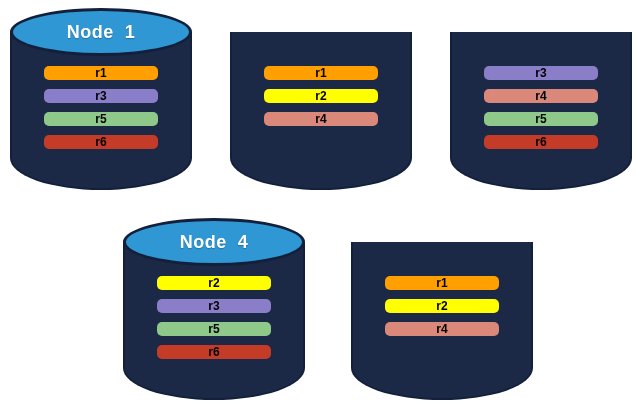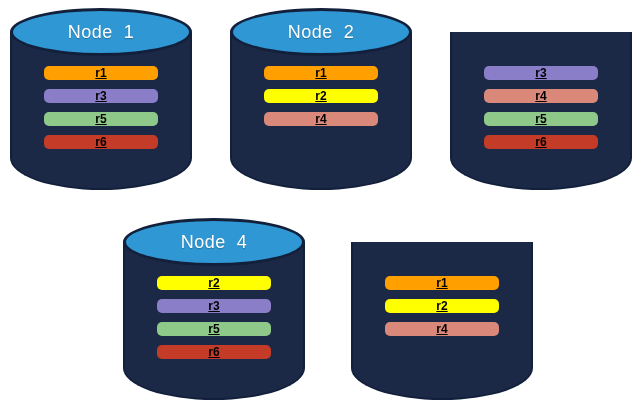--- a/index.html
+++ b/index.html
@@ -60,36 +60,35 @@
     border: 3px solid var(--outline-color, #13203C);
     border-radius: 50%;
     display: flex;
     align-items: center;
     justify-content: center;
     z-index: 2;
   }
   .node-title {
     color: #ffffff;
     font-size: 18px;
-    font-weight: normal;
+    font-weight: bold;
     white-space: pre;
     letter-spacing: 0.5px;
     text-shadow: 0 1px 1px rgba(0,0,0,0.25);
   }
   .bars {
     position: absolute;
     left: 0;
     right: 0;
     top: 58px;
     display: flex;
     flex-direction: column;
     align-items: center;
     gap: 9px;
     z-index: 3;
-    text-decoration: underline;
   }
   .bar {
     width: 114px;
     height: 14px;
     border-radius: 5px;
     display: flex;
     align-items: center;
     justify-content: center;
   }
   .bar span {
@@ -120,23 +119,20 @@
             <span>r5</span>
           </div>
           <div class="bar" style="background: rgb(196, 60, 40);">
             <span>r6</span>
           </div>
         </div>
   </div>
 
   <div class="cylinder">
     <div class="cyl-body"></div>
-    <div class="cyl-top">
-      <span class="node-title">Node  2</span>
-    </div>
     <div class="bars">
           <div class="bar" style="background: rgb(255, 160, 0);">
             <span>r1</span>
           </div>
           <div class="bar" style="background: rgb(255, 255, 0);">
             <span>r2</span>
           </div>
           <div class="bar" style="background: rgb(217, 136, 122);">
             <span>r4</span>
           </div>

